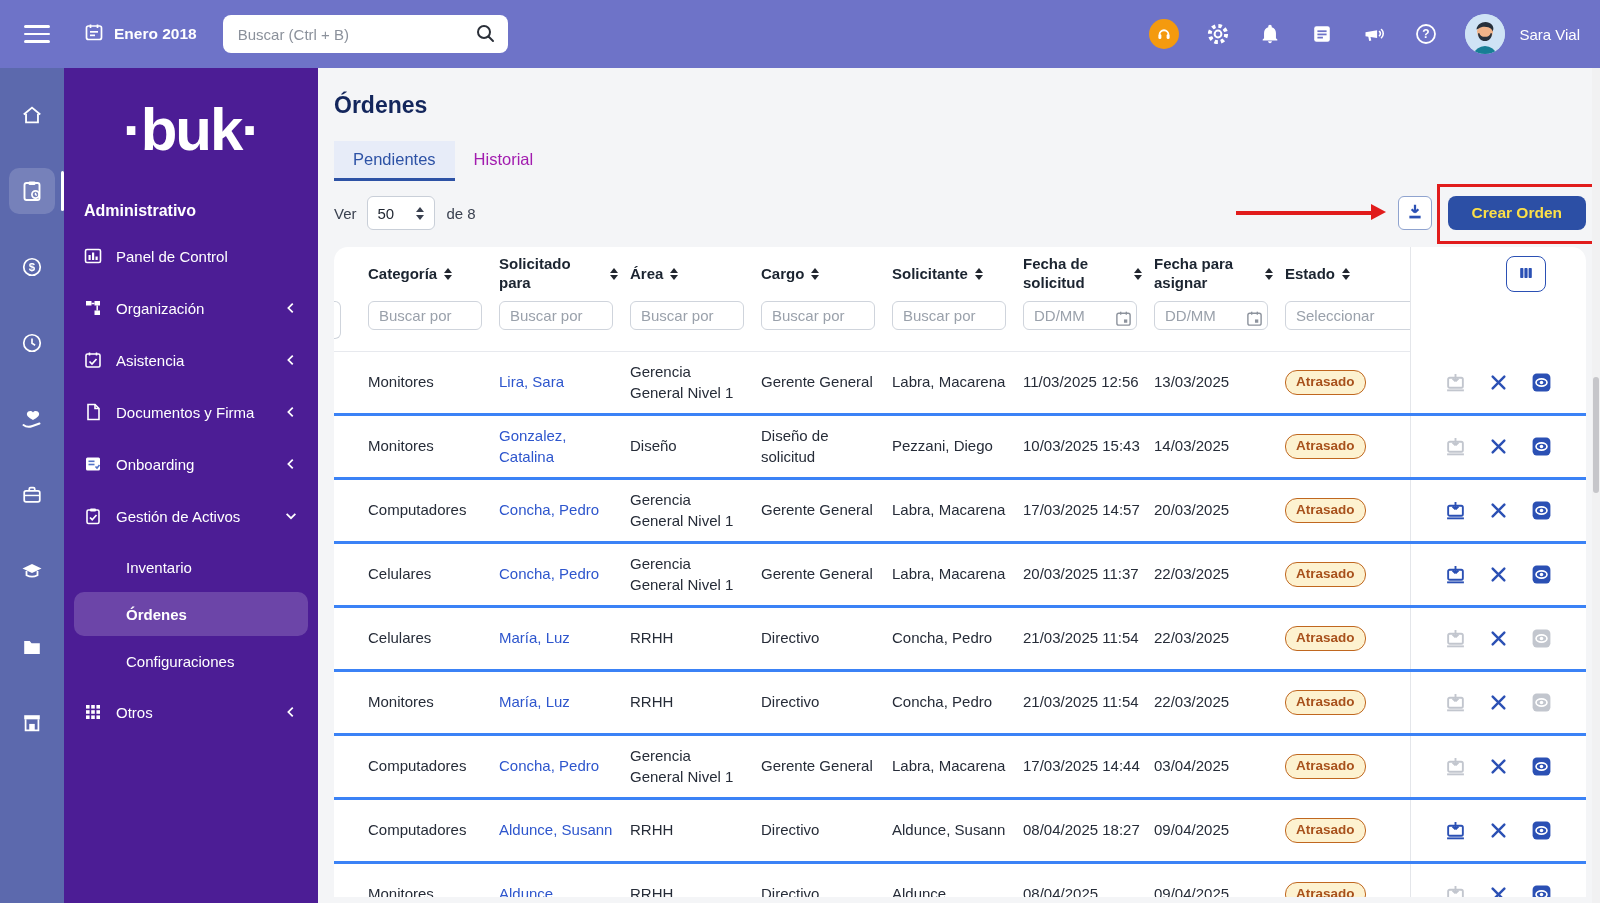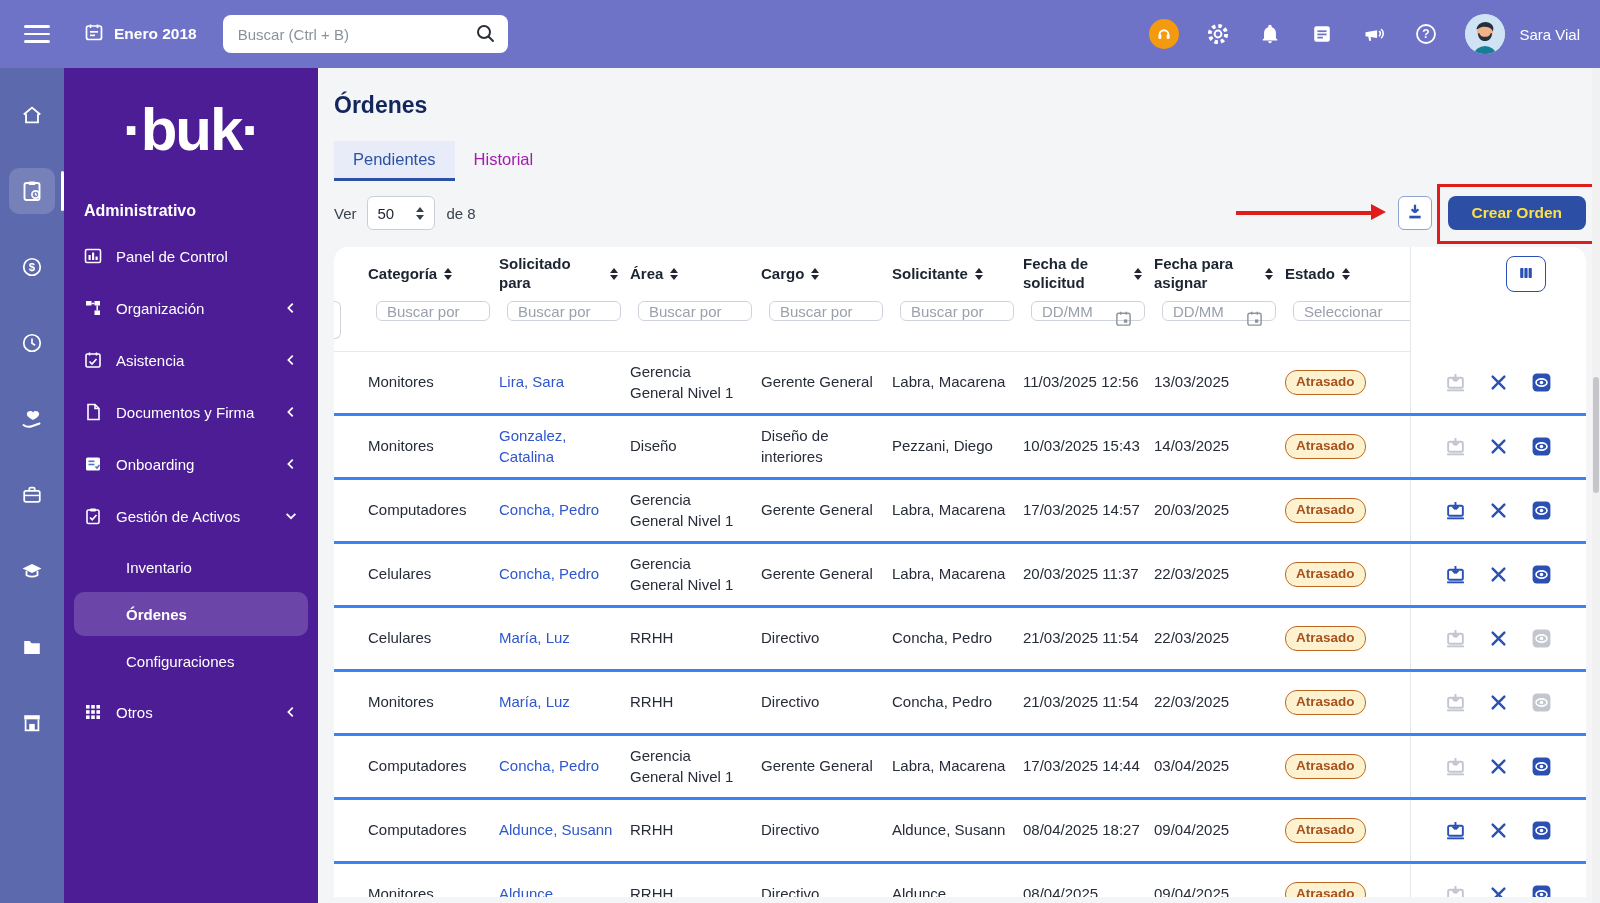--- a/index.html
+++ b/index.html
@@ -88,22 +88,22 @@
   .grid9{display:grid;grid-template-columns:26px 131px 131px 131px 131px 131px 131px 131px 133px;}
   .hdr-row{height:54px;align-items:center;}
   .hdr-cell{display:flex;align-items:center;padding:0 4px 0 8px;font-size:15px;font-weight:bold;
     color:#1b2430;line-height:1.25;cursor:pointer;}
   .sort{display:inline-flex;flex-direction:column;gap:2px;margin-left:7px;flex:0 0 auto;}
   .sort i{width:0;height:0;border-left:4.5px solid transparent;border-right:4.5px solid transparent;}
   .sort .up{border-bottom:5.5px solid #22272f;}
   .sort .down{border-top:5.5px solid #22272f;}
   .filter-row{height:50px;align-items:flex-start;border-bottom:1px solid #e7e9ee;}
   .f-cell{position:relative;}
-  .f-input{width:114px;height:20px;box-sizing:border-box;border:1px solid #cfd4dc;border-radius:6px;
-    margin-left:16px;padding:0 10px;font-size:15px;color:#333;font-family:inherit;outline:none;background:#fff;}
+  .f-input{width:114px;height:29px;box-sizing:border-box;border:1px solid #cfd4dc;border-radius:6px;
+    margin-left:8px;padding:0 10px;font-size:15px;color:#333;font-family:inherit;outline:none;background:#fff;}
   .f-input::placeholder{color:#9aa1ab;}
   .f-input.wide{width:150px;}
   .cal-ic{position:absolute;right:14px;top:9px;pointer-events:none;}
   .sliver-box{width:12px;height:36px;border:1px solid #cfd4dc;border-left:none;
     border-radius:0 6px 6px 0;margin-left:-6px;background:#fff;}
   .col-btn{position:absolute;right:40px;top:9px;width:40px;height:36px;background:#fff;
     border:1.5px solid #2b50b4;border-radius:8px;display:flex;align-items:center;justify-content:center;cursor:pointer;}
 
   .trow{height:61px;border-bottom:3px solid #3b82f6;}
   .trow .grid9{width:100%;}
@@ -574,21 +574,21 @@
     </div>
   </div>
 
   <div class="trow">
     <div class="pane-scroll">
       <div class="grid9" style="height:61px;">
         <div></div>
         <div class="cell">Monitores</div>
         <div class="cell link">Gonzalez, Catalina</div>
         <div class="cell">Diseño</div>
-        <div class="cell">Diseño de interiores</div>
+        <div class="cell">Diseño de solicitud</div>
         <div class="cell">Pezzani, Diego</div>
         <div class="cell">10/03/2025 15:43</div>
         <div class="cell">14/03/2025</div>
         <div class="cell">
                   <span class="badge">Atrasado</span>
                 </div>
       </div>
     </div>
     <div class="pane-actions">
       <div class="act-cell">

